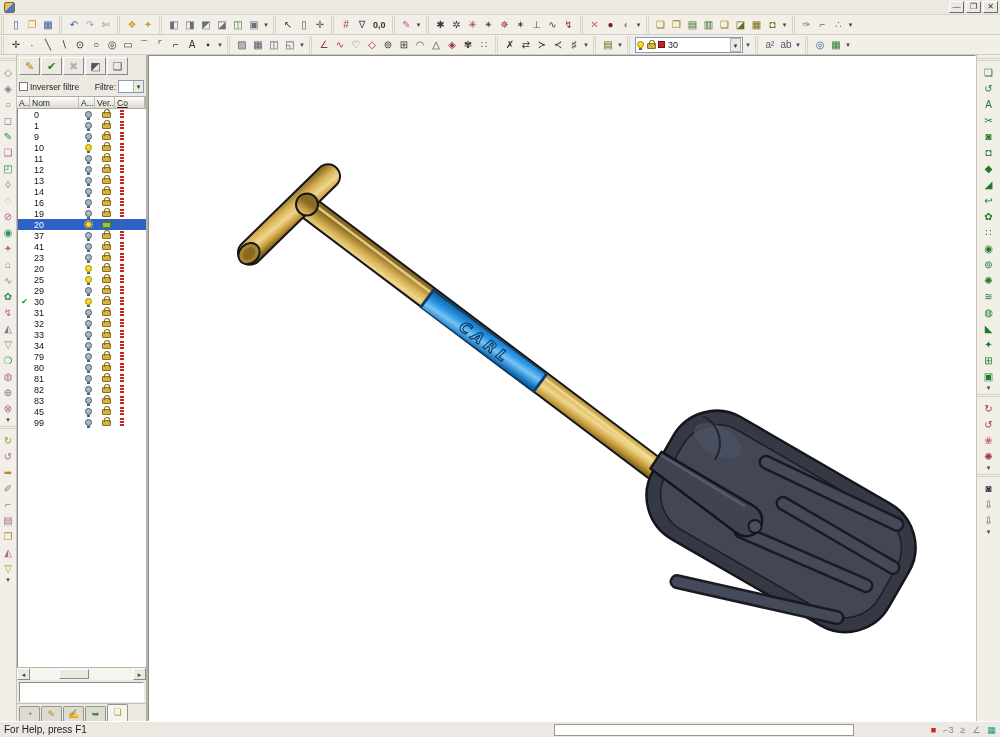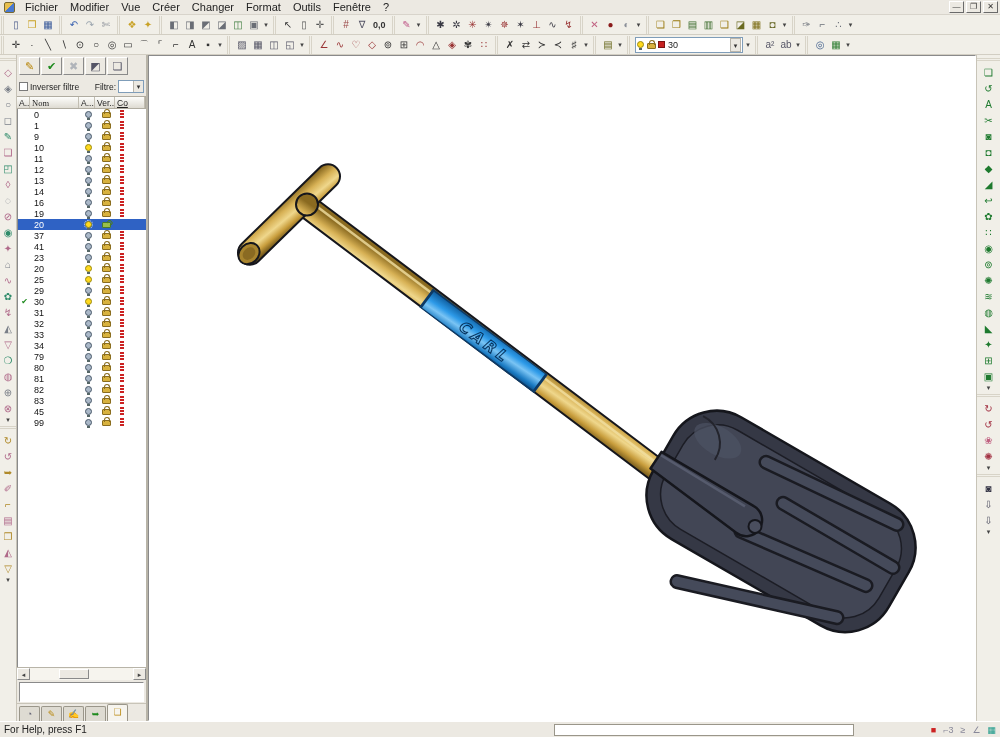--- a/index.html
+++ b/index.html
@@ -87,21 +87,20 @@
   
   .statusbar { height:16px; display:flex; align-items:center; background:var(--panel-bg); border-top:1px solid #fff; font-size:10px; padding:0 4px; }
   .sfield { width:300px; height:12px; background:#fff; border:1px solid #9a968a; margin-left:auto; margin-right:70px; }
   .sico { font-size:9px; margin-left:7px; line-height:12px; }
 </style>
 </head>
 <body>
 
 <div class="menubar">
   <span class="appicon"></span>
-  <span id="menu-items"><span class="menuitem">Fichier</span><span class="menuitem">Modifier</span><span class="menuitem">Vue</span><span class="menuitem">Créer</span><span class="menuitem">Changer</span><span class="menuitem">Format</span><span class="menuitem">Outils</span><span class="menuitem">Fenêtre</span><span class="menuitem">?</span></span>
   <span class="mspacer"></span>
   <span class="winbtn">—</span>
   <span class="winbtn">❐</span>
   <span class="winbtn">✕</span>
 </div>
 
 <div class="tbrow">
     <div class="tbgroup">
       <span class="tbicon" style="color: rgb(74, 90, 138);">▯</span>
       <span class="tbicon" style="color: rgb(201, 162, 39);">❒</span>
@@ -302,21 +301,21 @@
     <div class="filterrow">
       <span class="chk"></span>
       <span class="flabel">Inverser filtre</span>
       <span class="flabel" style="margin-left:auto">Filtre:</span>
       <span class="fcombo">
           <span class="cbtn">▾</span>
         </span>
     </div>
     <div class="lheader" id="layer-header">
         <span style="width: 13px;">A...</span>
-        <span style="width: 49px; font-family: Liberation Serif, serif;">Nom</span>
+        <span style="width: 49px;">Nom</span>
         <span style="width: 16px;">A...</span>
         <span style="width: 20px;">Ver...</span>
         <span style="width: 30px; text-decoration: underline;">Co</span>
       </div>
     <div class="listwrap">
         <div class="lrow">
           <span class="c-a"></span>
           <span class="c-nom">0</span>
           <span class="c-bulb"><span class="bulb"></span></span>
           <span class="c-lock"><span class="lock"></span></span>

